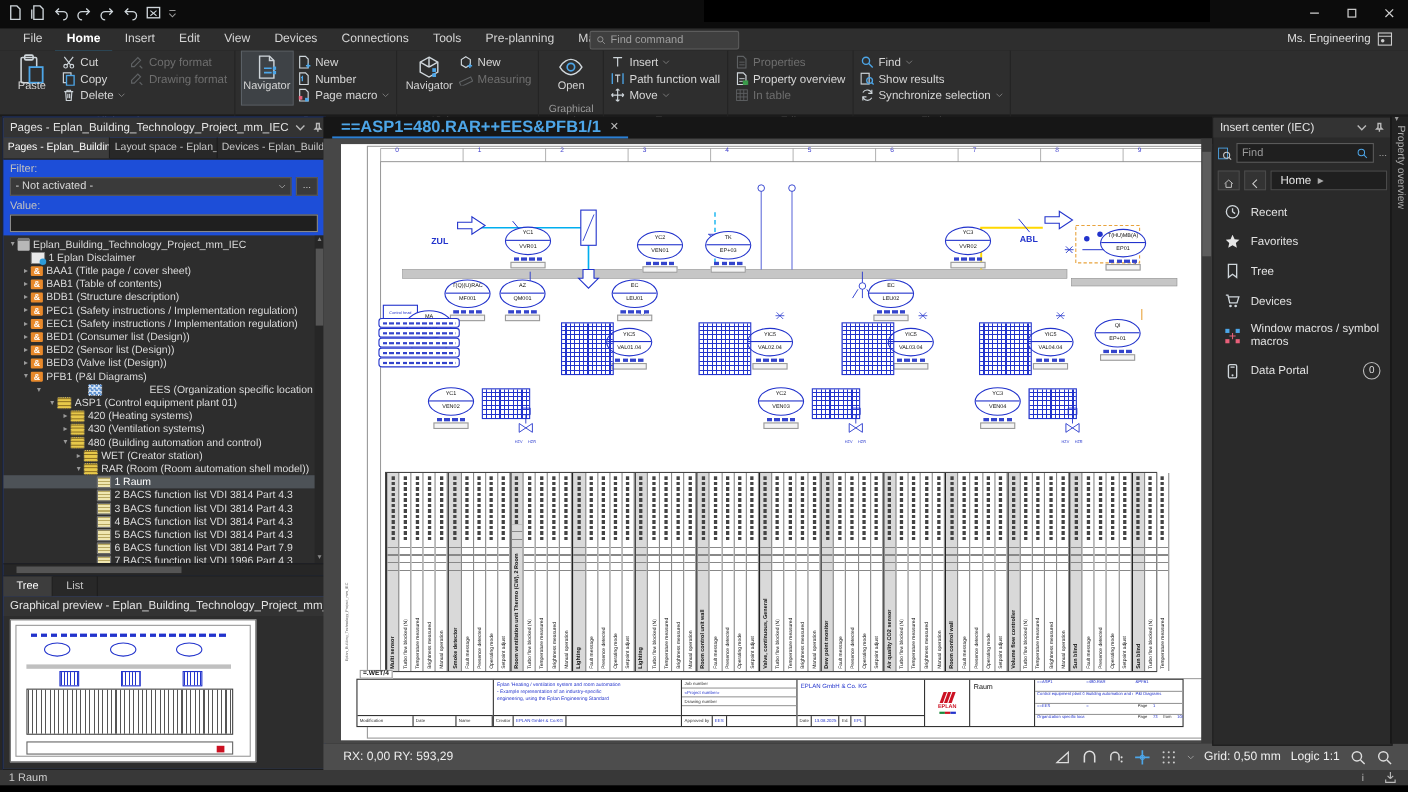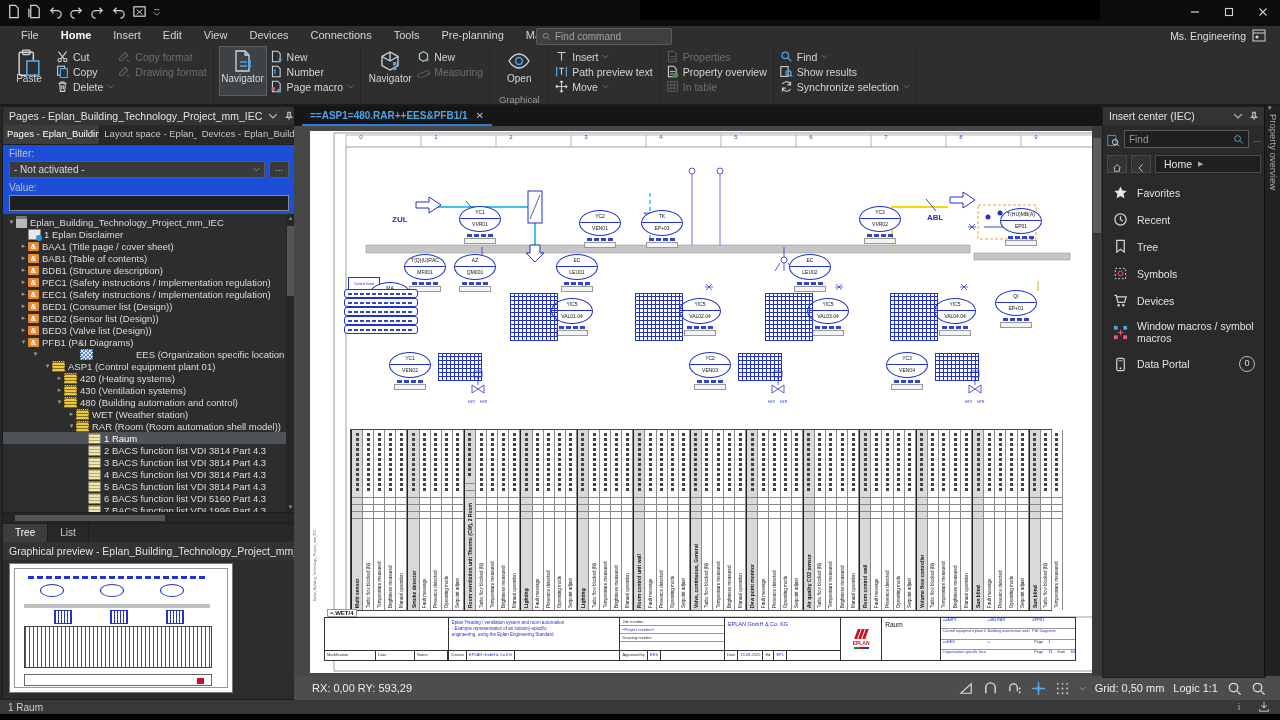--- a/index.html
+++ b/index.html
@@ -13,21 +13,21 @@
   .winbtn{width:34px;height:24px;display:flex;align-items:center;justify-content:center;}
   .winbtn svg{width:10px;height:10px;}
   
   .menubar{position:absolute;left:0;top:26px;width:1280px;height:20px;background:#2e2e2e;border-bottom:1px solid #232323;}
   .menutabs{position:absolute;left:10px;top:0;display:flex;height:20px;}
   .menu-tab{padding:3px 11px 0 11px;font-size:11px;color:#d4d4d4;height:17px;}
   .menu-tab.active{color:#fff;font-weight:bold;border-bottom:2px solid #2d9bd8;}
   .findbox{position:absolute;left:536px;top:2px;width:124px;height:15px;background:#3f3f3f;border:1px solid #5c5c5c;border-radius:2px;display:flex;align-items:center;gap:4px;padding:0 5px;}
   .findbox span{font-size:10px;color:#9f9f9f;}
   .findbox .ic{width:9px;height:9px;}
-  .userarea{position:absolute;right:14px;top:3px;display:flex;align-items:center;gap:6px;font-size:10.5px;color:#ddd;}
+  .userarea{position:absolute;right:14px;top:3px;display:flex;align-items:flex-start;gap:6px;font-size:10.5px;color:#ddd;}
   .userarea .ic{width:14px;height:13px;}
   
   .ribbon{position:absolute;left:0;top:46px;width:1280px;height:58px;background:#2e2e2e;border-bottom:2px solid #1b1b1b;display:flex;}
   .rb-group{position:relative;height:58px;border-right:1px solid #242424;display:flex;align-items:flex-start;padding:1px 6px 11px 6px;gap:4px;}
   .rb-label{position:absolute;bottom:0;left:0;right:0;text-align:center;font-size:9.5px;color:#9c9c9c;}
   .rb-big{width:46px;height:46px;display:flex;flex-direction:column;align-items:center;gap:1px;padding-top:2px;}
   .rb-big .ic{width:24px;height:24px;}
   .rb-big .lab{font-size:10px;color:#d6d6d6;text-align:center;line-height:10px;}
   .rb-big.hl{background:#3e4246;outline:1px solid #5a6066;}
   .rb-col{display:flex;flex-direction:column;padding-top:2px;}
@@ -75,21 +75,21 @@
   .pv-duct{position:absolute;left:18px;top:12px;width:180px;height:3px;background:repeating-linear-gradient(90deg,#2233cc 0 6px,transparent 6px 9px);}
   .pv-box{position:absolute;width:22px;height:11px;border:1px solid #2233cc;border-radius:50%;}
   .pv-band{position:absolute;left:14px;top:40px;width:186px;height:4px;background:#c0c0c0;}
   .pv-rad{position:absolute;width:16px;height:12px;border:1px solid #2233cc;background:repeating-linear-gradient(90deg,#2233cc 0 1px,transparent 1px 3px);}
   .pv-table{position:absolute;left:14px;top:62px;width:186px;height:40px;border:1px solid #444;background:repeating-linear-gradient(90deg,#555 0 1px,transparent 1px 4px);}
   .pv-title{position:absolute;left:14px;bottom:6px;width:186px;height:10px;border:1px solid #666;}
   .pv-logo{position:absolute;right:28px;bottom:8px;width:7px;height:6px;background:#cc1122;}
   
   .doctabs{position:absolute;left:294px;top:106px;width:986px;height:20px;background:#161616;}
   .doctab{position:absolute;left:8px;top:0;height:18px;display:flex;align-items:center;gap:8px;padding:0 8px;border-bottom:2px solid #2a7fd4;}
-  .doctab .t{font-size:10px;font-weight:bold;color:#4da6e8;text-align:center;}
+  .doctab .t{font-size:15px;font-weight:bold;color:#4da6e8;text-align:center;}
   .doctab .x{font-size:10px;color:#bbb;}
   .canvas{position:absolute;left:294px;top:126px;width:808px;height:550px;background:#474747;}
   .sheet{position:absolute;left:16px;top:5px;width:772px;height:542px;background:#fff;padding-left:44px;}
   .sheet-svg{position:absolute;inset:0;width:100%;height:100%;}
   .ruler-num{position:absolute;top:3px;width:20px;text-align:center;font-size:6px;color:#3a3acc;}
   .margin-rot{position:absolute;left:3px;top:300px;font-size:3.5px;color:#666;writing-mode:vertical-rl;transform:rotate(180deg);height:170px;overflow:hidden;}
   .inst{position:absolute;width:44px;text-align:center;}
   .inst-ell{width:40px;height:24px;margin:0 auto;border:1px solid #2233cc;border-radius:50%;overflow:hidden;background:#fff;}
   .inst-a{font-size:5px;color:#111;line-height:11px;border-bottom:1px solid #2233cc;}
   .inst-b{font-size:5px;color:#111;line-height:11px;}
@@ -401,21 +401,21 @@
               <svg viewBox="0 0 8 8">
                 <path d="M1 2.5l3 3 3-3" fill="none" stroke="#9a9a9a"></path>
               </svg>
             </span>
           </div>
           <div class="rb-small">
             <span class="ic"><svg viewBox="0 0 16 16">
                 <path d="M2 2v12M14 2v12" stroke="#4da6e8" fill="none" stroke-width="1.5"></path>
                 <path d="M5 4h6M8 4v8" stroke="#cfd6db" fill="none" stroke-width="1.3"></path>
               </svg></span>
-            <span>Path preview text</span>
+            <span>Path function wall</span>
           </div>
           <div class="rb-small">
             <span class="ic"><svg viewBox="0 0 16 16">
                 <path d="M8 1v14M1 8h14M8 1L6 3M8 1l2 2M8 15l-2-2m2 2l2-2M1 8l2-2M1 8l2 2M15 8l-2-2m2 2l-2 2" stroke="#cfd6db" fill="none" stroke-width="1.3"></path>
               </svg></span>
             <span>Move</span>
             <span class="chev">
               <svg viewBox="0 0 8 8">
                 <path d="M1 2.5l3 3 3-3" fill="none" stroke="#9a9a9a"></path>
               </svg>
@@ -599,21 +599,21 @@
           <span>430 (Ventilation systems)</span>
         </div>
         <div class="t-row" style="padding-left: 52px;">
           <span class="t-exp">▾</span>
           <span class="t-ic ti-plant"></span>
           <span>480 (Building automation and control)</span>
         </div>
         <div class="t-row" style="padding-left: 64px;">
           <span class="t-exp">▸</span>
           <span class="t-ic ti-plant"></span>
-          <span>WET (Weather station)</span>
+          <span>WET (Creator station)</span>
         </div>
         <div class="t-row" style="padding-left: 64px;">
           <span class="t-exp">▾</span>
           <span class="t-ic ti-plant"></span>
           <span>RAR (Room (Room automation shell model))</span>
         </div>
         <div class="t-row sel" style="padding-left: 76px;">
           <span class="t-exp"></span>
           <span class="t-ic ti-page"></span>
           <span>1 Raum</span>
@@ -634,21 +634,21 @@
           <span>4 BACS function list VDI 3814 Part 4.3</span>
         </div>
         <div class="t-row" style="padding-left: 76px;">
           <span class="t-exp"></span>
           <span class="t-ic ti-page"></span>
           <span>5 BACS function list VDI 3814 Part 4.3</span>
         </div>
         <div class="t-row" style="padding-left: 76px;">
           <span class="t-exp"></span>
           <span class="t-ic ti-page"></span>
-          <span>6 BACS function list VDI 5160 Part 4.3</span>
+          <span>6 BACS function list VDI 3814 Part 7.9</span>
         </div>
         <div class="t-row" style="padding-left: 76px;">
           <span class="t-exp"></span>
           <span class="t-ic ti-page"></span>
           <span>7 BACS function list VDI 1996 Part 4.3</span>
         </div>
         <div class="vscroll">
         <div class="varrow" style="top:0;">▲</div>
           <div class="vthumb"></div>
           <div class="varrow" style="bottom:0;">▼</div>
@@ -1443,43 +1443,36 @@
             </svg></span>
         </div>
       <div class="rp-crumb">
         <span>Home</span>
         <span style="font-size:7px;color:#aaa;">▶</span>
       </div>
     </div>
     <div id="rpitems">
         <div class="rp-item">
           <span class="ic"><svg viewBox="0 0 16 16">
-              <path d="M8 1.5l2 4.3 4.6.5-3.4 3.1 1 4.6L8 11.6 3.8 14l1-4.6L1.4 6.3 6 5.8z" fill="#e6e6e6"></path>
-            </svg></span>
-          <span>Favorites</span>
-        </div>
-        <div class="rp-item">
-          <span class="ic"><svg viewBox="0 0 16 16">
               <circle cx="8" cy="8" r="6" stroke="#cfd6db" fill="none" stroke-width="1.3"></circle>
               <path d="M8 4.5V8l2.5 1.8" stroke="#cfd6db" fill="none" stroke-width="1.3"></path>
             </svg></span>
           <span>Recent</span>
+        </div>
+        <div class="rp-item">
+          <span class="ic"><svg viewBox="0 0 16 16">
+              <path d="M8 1.5l2 4.3 4.6.5-3.4 3.1 1 4.6L8 11.6 3.8 14l1-4.6L1.4 6.3 6 5.8z" fill="#e6e6e6"></path>
+            </svg></span>
+          <span>Favorites</span>
         </div>
         <div class="rp-item">
           <span class="ic"><svg viewBox="0 0 16 16">
               <path d="M4 1.5h8V14l-4-3-4 3z" stroke="#cfd6db" fill="none" stroke-width="1.3"></path>
             </svg></span>
           <span>Tree</span>
-        </div>
-        <div class="rp-item">
-          <span class="ic"><svg viewBox="0 0 16 16">
-              <rect x="2.5" y="2.5" width="11" height="11" stroke="#cfd6db" fill="none" stroke-dasharray="2 2"></rect>
-              <circle cx="8" cy="8" r="2.5" stroke="#e8607a" fill="none"></circle>
-            </svg></span>
-          <span>Symbols</span>
         </div>
         <div class="rp-item">
           <span class="ic"><svg viewBox="0 0 16 16">
               <path d="M1.5 2.5h2l1.8 7.5h7l1.8-5.8H4.2" stroke="#cfd6db" fill="none" stroke-width="1.3"></path>
               <circle cx="6" cy="13" r="1.3" fill="#cfd6db"></circle>
               <circle cx="11" cy="13" r="1.3" fill="#cfd6db"></circle>
             </svg></span>
           <span>Devices</span>
         </div>
         <div class="rp-item">

